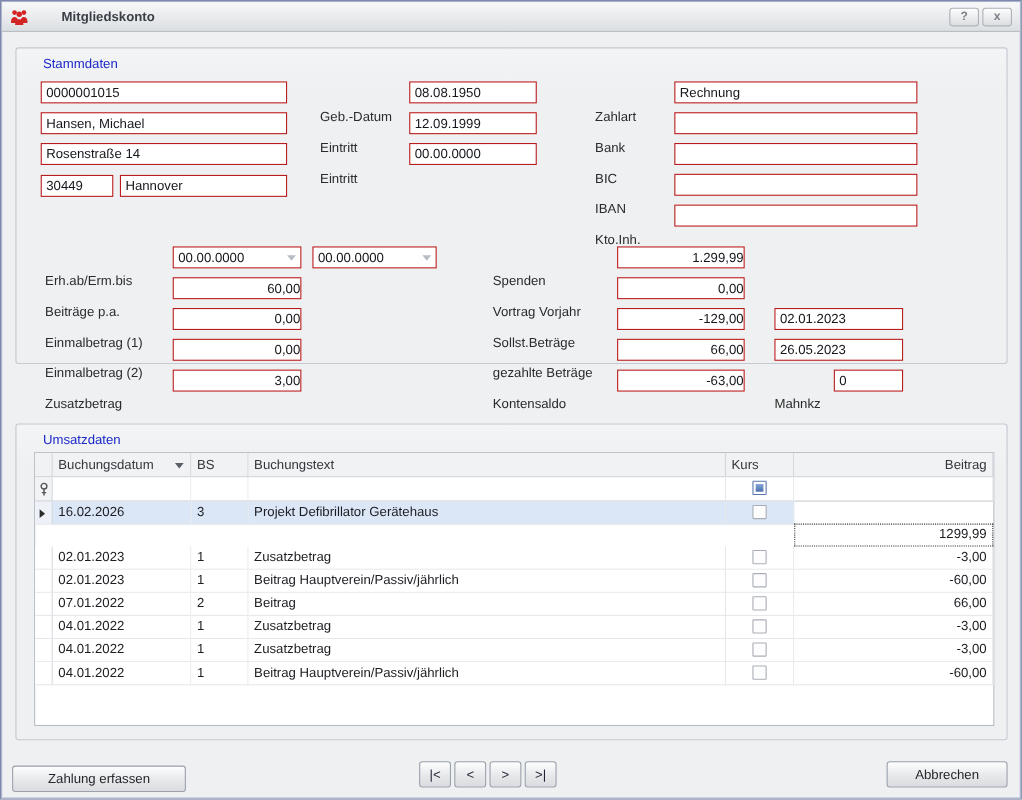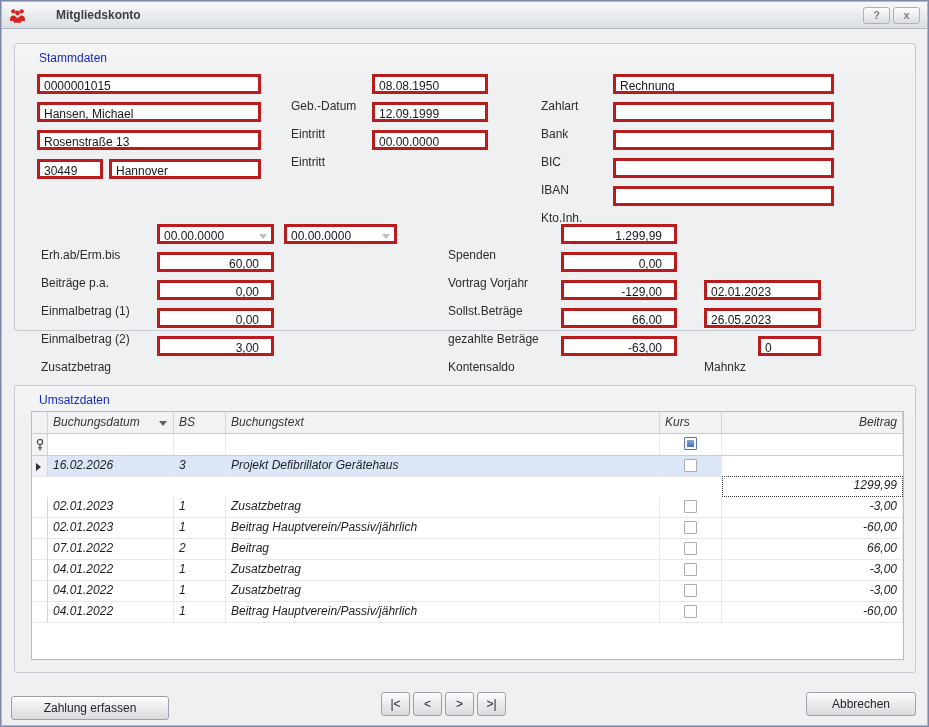--- a/index.html
+++ b/index.html
@@ -36,34 +36,34 @@
   .group {
     position:absolute; border:1px solid #c5cad2; border-radius:3px;
     background:linear-gradient(#f3f4f6,#eef0f2 40px);
   }
   .gcap { position:absolute; left:24px; top:7px; color:#1a28c8; }
 
   
   .lbl { position:absolute; color:#2b2b2b; white-space:nowrap;margin-top:21px; }
   .fld {
     position:absolute; height:20px; background:#fff;
-    border:3px solid #b91c1c; padding:2px 12px 0 4px;
+    border:1px solid #b91c1c; padding:2px 0 0 4px;
     color:#16161c; white-space:nowrap; overflow:hidden;
   }
   .fld.num { text-align:right; }
   .dd-arrow {
     position:absolute; right:4px; top:7px; width:0; height:0;
     border-left:4px solid transparent; border-right:4px solid transparent;
     border-top:5px solid #b9bdc5;
   }
 
   
   .grid {
     position:absolute; left:30px; top:410px; width:873px; height:249px;
-    background:#fff; border:1px solid #b7bcc4;font-style:italic;
+    background:#fff; border:1px solid #b7bcc4;
   }
   .grow { display:grid; grid-template-columns:16px 126px 52px 434px 62px 1fr; width:871px; }
   .cell {
     border-right:1px solid #e6e8ec; border-bottom:1px solid #e6e8ec;
     padding:2px 5px 0 5px; white-space:nowrap; overflow:hidden; position:relative;
     height:21px; color:#1d1d22;
   }
   .grow.h .cell, .grow.f .cell { height:22px; }
   .hc { background:#f0f2f4; border-right-color:#d2d5da; border-bottom-color:#c9cdd3; padding-top:3px; color:#33363b; }
   .ind { background:#f0f2f4; border-right-color:#d2d5da; padding:0; }
@@ -125,21 +125,21 @@
     <div class="tb-btn tb-help">?</div>
     <div class="tb-btn tb-close">x</div>
   </div>
 
   <div class="group" style="left:13px;top:42px;width:902px;height:288px">
     <span class="gcap">Stammdaten</span>
   </div>
 
   <div class="fld" style="left:36px;top:73px;width:224px">0000001015</div>
   <div class="fld" style="left:36px;top:101px;width:224px">Hansen, Michael</div>
-  <div class="fld" style="left:36px;top:129px;width:224px">Rosenstraße 13</div>
+  <div class="fld" style="left:36px;top:129px;width:224px">Rosenstraße 14</div>
   <div class="fld" style="left:36px;top:158px;width:66px">30449</div>
   <div class="fld" style="left:108px;top:158px;width:152px">Hannover</div>
 
   <div class="lbl" style="left:290px;top:77px">Geb.-Datum</div>
   <div class="fld" style="left:371px;top:73px;width:116px">08.08.1950</div>
   <div class="lbl" style="left:290px;top:105px">Eintritt</div>
   <div class="fld" style="left:371px;top:101px;width:116px">12.09.1999</div>
   <div class="lbl" style="left:290px;top:133px">Eintritt</div>
   <div class="fld" style="left:371px;top:129px;width:116px">00.00.0000</div>
 

